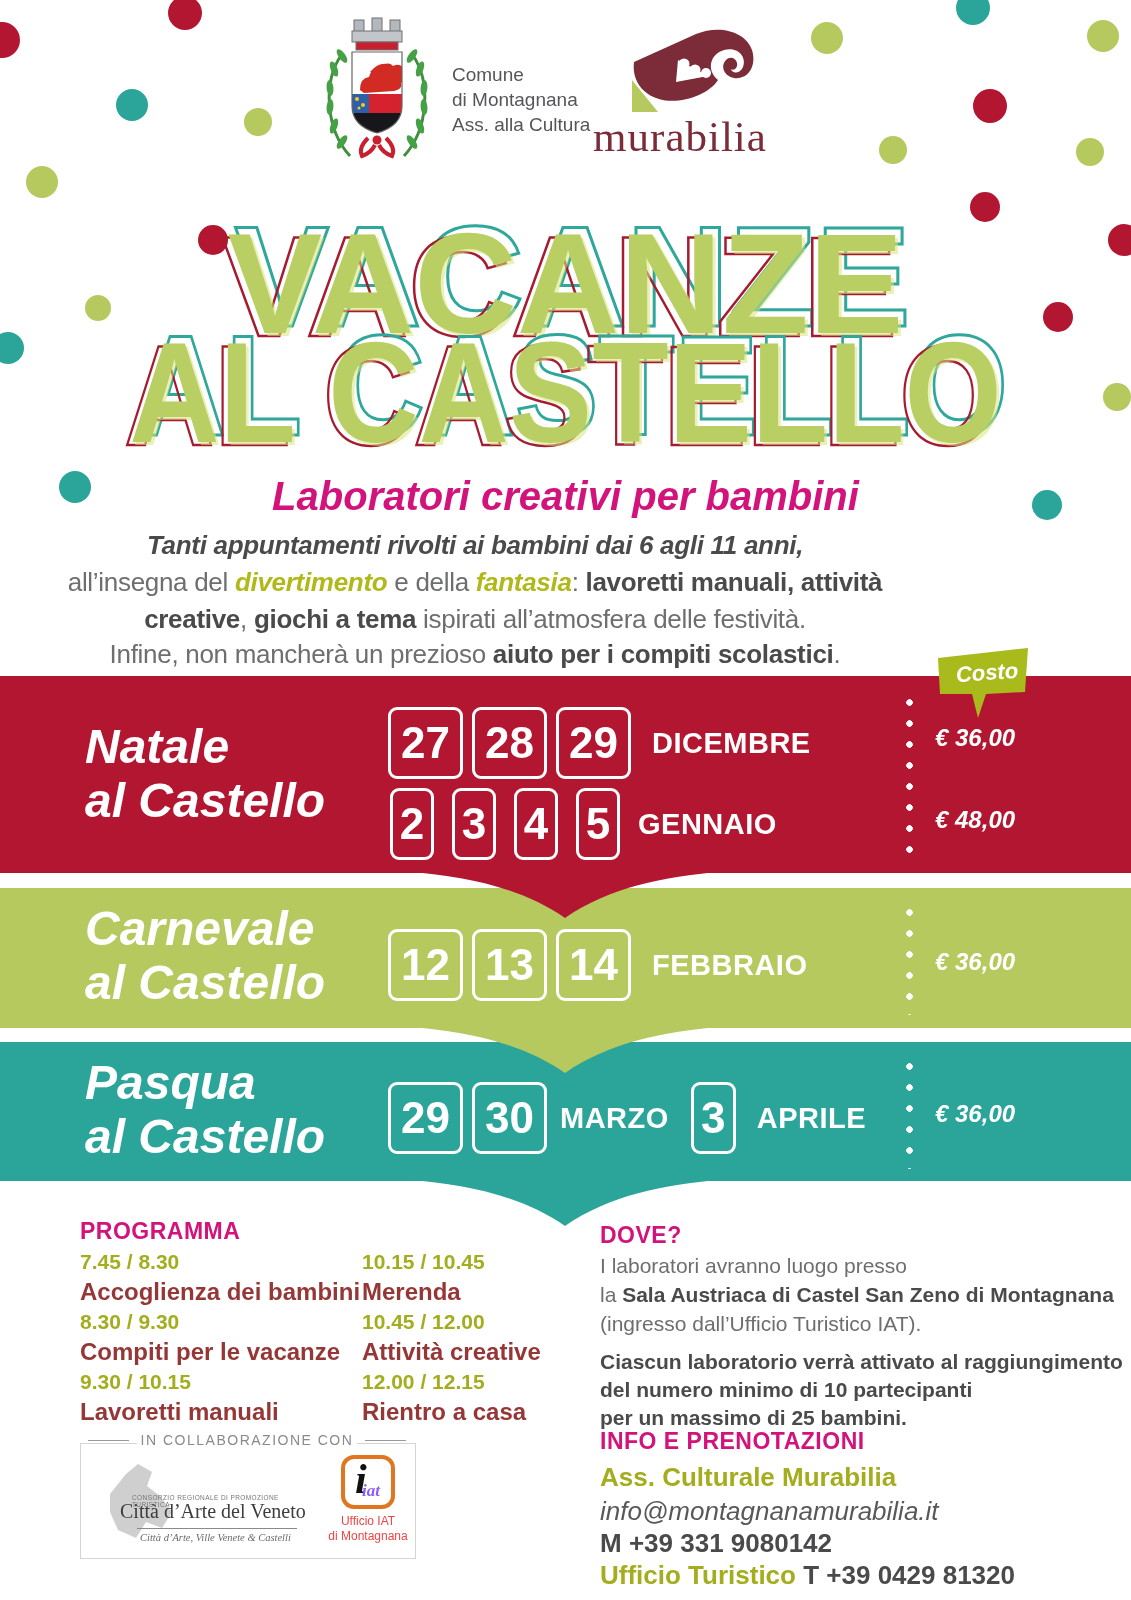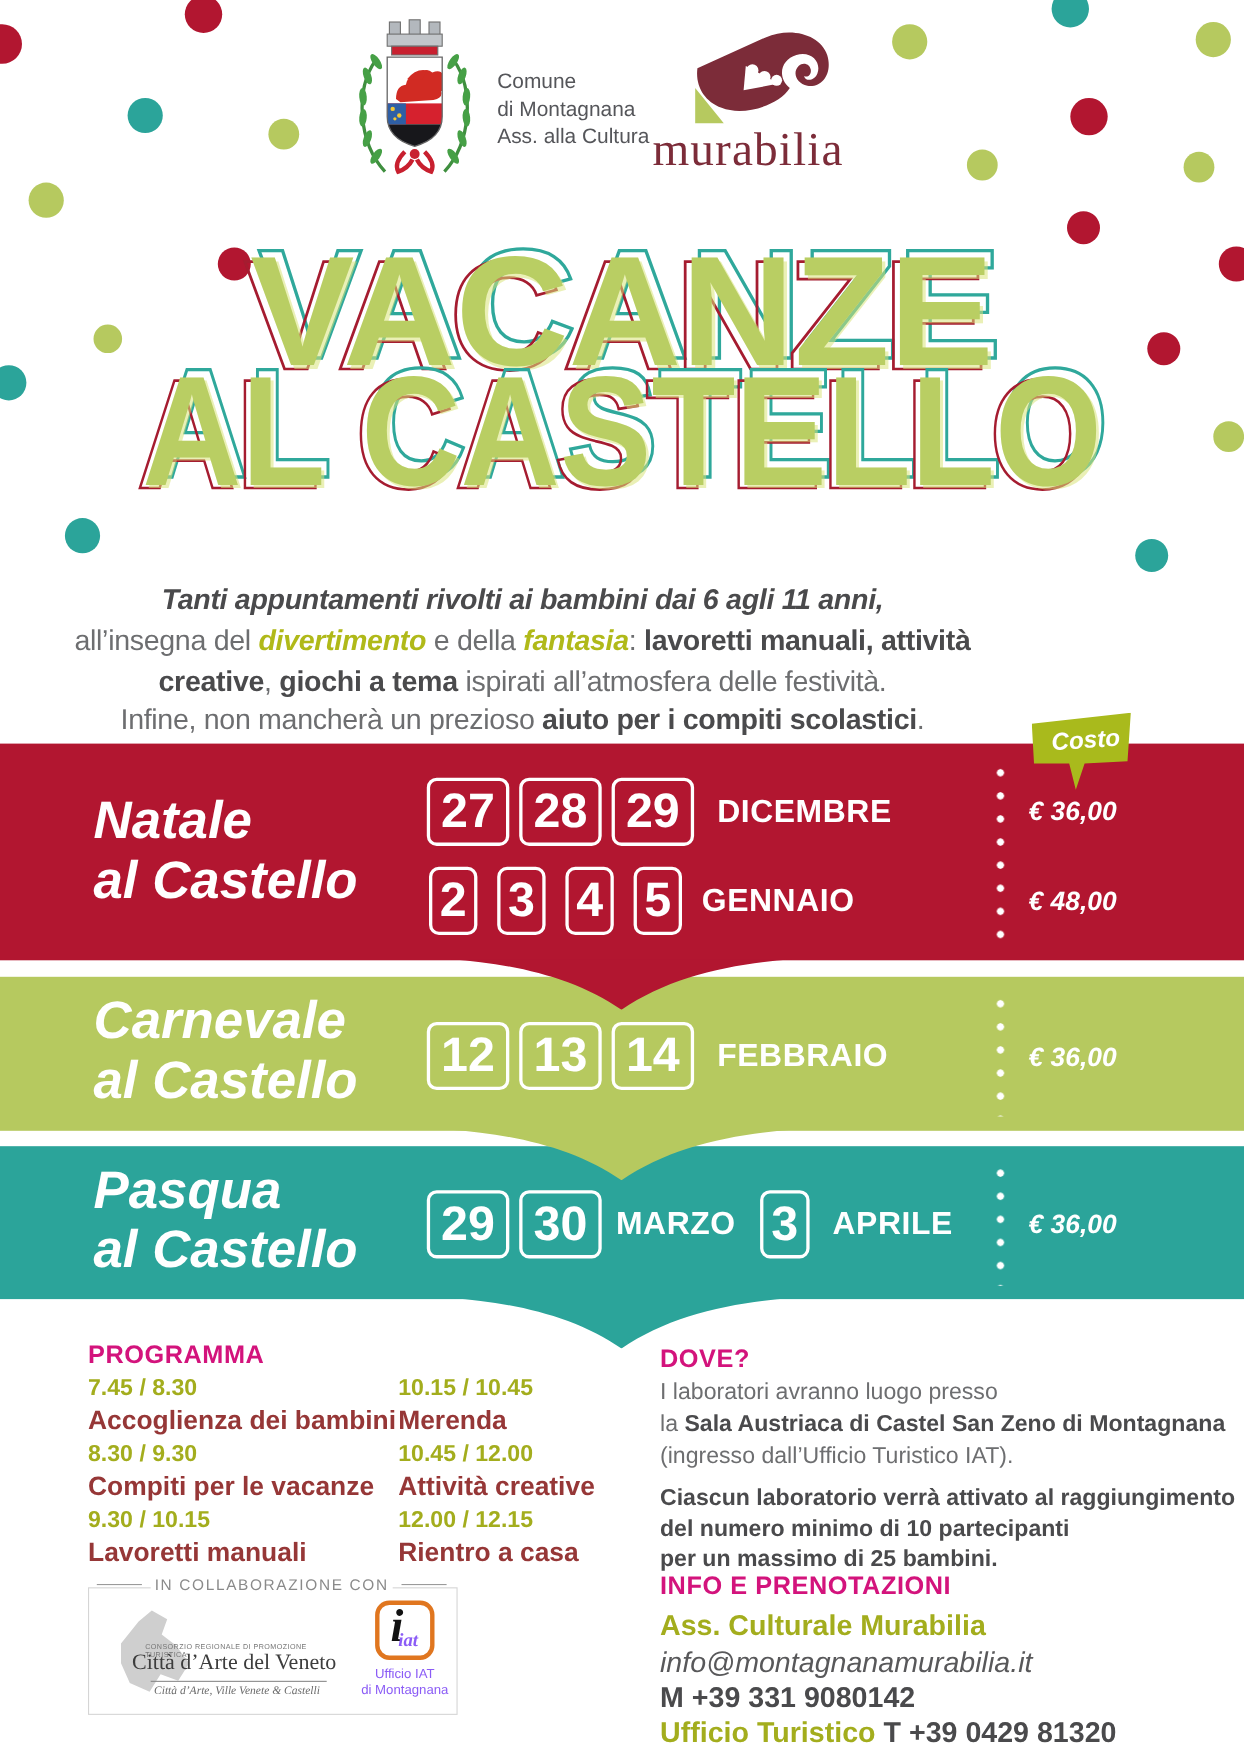--- a/index.html
+++ b/index.html
@@ -46,21 +46,21 @@
   .band-green{top:888px;height:140px;background:#b6c95f;}
   .band-teal{top:1042px;height:139px;background:#2ba49a;}
   .tail{position:absolute;left:410px;width:310px;height:46px;z-index:6;}
   .band-title{
     position:absolute;left:85px;color:#fff;font-weight:bold;font-style:italic;
     font-size:48px;line-height:1.13;z-index:7;
   }
   .drow{position:absolute;display:flex;align-items:center;z-index:7;}
   .dbox{
     box-sizing:border-box;border:3px solid #fff;border-radius:9px;color:#fff;font-weight:bold;
-    font-size:44px;display:flex;align-items:center;justify-content:center;height:62px;margin-right:9px;
+    font-size:44px;display:flex;align-items:center;justify-content:center;height:72px;margin-right:9px;
   }
   .w75{width:75px;} .w44{width:44px;margin-right:18px;} .w45{width:45px;}
   .month{color:#fff;font-weight:bold;font-size:29px;letter-spacing:0.5px;margin-left:12px;white-space:nowrap;}
   .price{position:absolute;left:935px;color:#fff;font-weight:bold;font-style:italic;font-size:24px;z-index:7;}
   .dotline{
     position:absolute;left:906px;width:7px;z-index:7;
     background-image:radial-gradient(circle,#ffffff 3px,rgba(255,255,255,0) 3.5px);
     background-size:7px 21px;background-position:50% 0;background-repeat:repeat-y;
   }
   .costo-text{
@@ -96,21 +96,21 @@
   .citta-name{position:absolute;left:28px;top:42px;width:190px;font-family:"Liberation Serif",serif;font-size:20px;color:#3d3d3d;white-space:nowrap;}
   .citta-rule{position:absolute;left:45px;top:70px;width:160px;border-top:1px solid #8a8a8a;}
   .citta-sub{position:absolute;left:48px;top:74px;width:170px;font-family:"Liberation Serif",serif;font-style:italic;font-size:10.5px;color:#6a6a6a;white-space:nowrap;}
   .iat-wrap{position:absolute;left:328px;top:1455px;width:80px;text-align:center;}
   .iat-box{
     position:relative;width:54px;height:54px;margin:0 auto;background:#fff;
     border:4px solid #e0761f;border-radius:13px;box-sizing:border-box;
   }
   .iat-i{position:absolute;left:10px;top:-4px;font-family:"Liberation Serif",serif;font-weight:bold;font-style:italic;font-size:42px;color:#111;}
   .iat-script{position:absolute;left:17px;top:22px;font-family:"Liberation Serif",serif;font-weight:bold;font-style:italic;font-size:17px;color:#8b5cf6;}
-  .iat-caption{margin-top:5px;font-size:12px;line-height:15px;color:#8b5cf6;}
+  .iat-caption{margin-top:5px;font-size:12px;line-height:15px;color:#ef4444;}
 </style>
 </head>
 <body>
 
 <div class="poster">
 
   <div class="dot c-red" style="left:168px;top:-4px;width:34px;height:34px"></div>
   <div class="dot c-red" style="left:-16px;top:22px;width:36px;height:36px"></div>
   <div class="dot c-teal" style="left:956px;top:-9px;width:34px;height:34px"></div>
   <div class="dot c-green" style="left:811px;top:22px;width:32px;height:32px"></div>
@@ -206,20 +206,21 @@
     <div class="layer layer-teal">VACANZE</div>
     <div class="layer layer-dred">VACANZE</div>
     <div class="layer layer-fill">VACANZE</div>
   </div>
   <div class="title-line t2">
     <div class="layer layer-teal">AL CASTELLO</div>
     <div class="layer layer-dred">AL CASTELLO</div>
     <div class="layer layer-fill">AL CASTELLO</div>
   </div>
 
+  <div class="subtitle">Laboratori creativi per bambini</div>
 
   <div class="intro" style="top:530px">
     <span class="bi">Tanti appuntamenti rivolti ai bambini dai 6 agli 11 anni,</span>
   </div>
   <div class="intro" style="top:567px">
     <span>all’insegna del </span><span class="gi">divertimento</span><span> e della </span><span class="gi">fantasia</span><span>: </span><span class="b">lavoretti manuali, </span><span class="b">attività</span>
   </div>
   <div class="intro" style="top:604px">
     <span class="b">creative</span><span>, </span><span class="b">giochi a tema</span><span> ispirati all’atmosfera delle festività.</span>
   </div>

